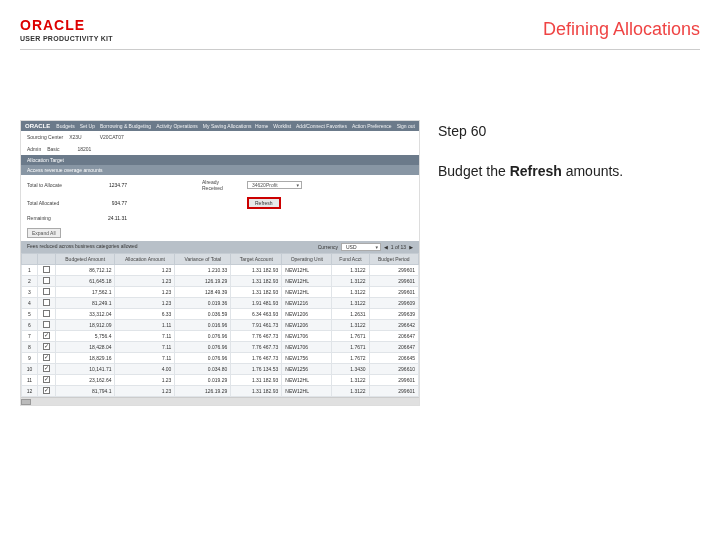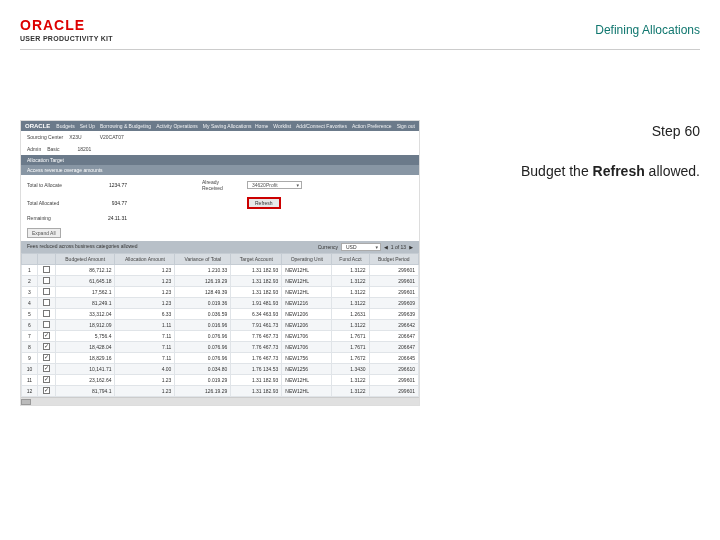--- a/index.html
+++ b/index.html
@@ -30,22 +30,22 @@
     letter-spacing: 1px;
   }
   .upk {
     font-size: 7px;
     color: #333;
     font-weight: bold;
     letter-spacing: 0.3px;
     margin-top: 2px;
   }
   .title {
-    font-size: 12px;
-    color: #0f766e;
+    font-size: 18px;
+    color: #ef4444;
     margin-left: 30px;
   }
   .content {
     position: absolute;
     top: 120px;
     left: 20px;
     right: 20px;
     display: flex;
     gap: 18px;
   }
@@ -186,21 +186,20 @@
     width: 10px;
     height: 6px;
     background: #bbb;
     border: 1px solid #999;
   }
   .instructions {
     flex: 1;
     font-size: 14px;
     color: #222;
     line-height: 1.6;
-    text-align: right;
   }
   .step { margin-bottom: 18px; }
 </style>
 </head>
 <body>
 
 <div class="page-header">
   <div class="logo-block">
     <span class="oracle-logo">ORACLE</span>
     <span class="upk">USER PRODUCTIVITY KIT</span>
@@ -435,17 +434,17 @@
     </table>
 
     <div class="scrolltrack">
       <div class="thumb"></div>
     </div>
   </div>
 
   <div class="instructions">
     <div class="step">Step 60</div>
     <div>
-      <span>Budget the </span><b>Refresh</b><span> allowed.</span>
+      <span>Budget the </span><b>Refresh</b><span> amounts.</span>
     </div>
   </div>
 
 </div>
 
 </body></html>

